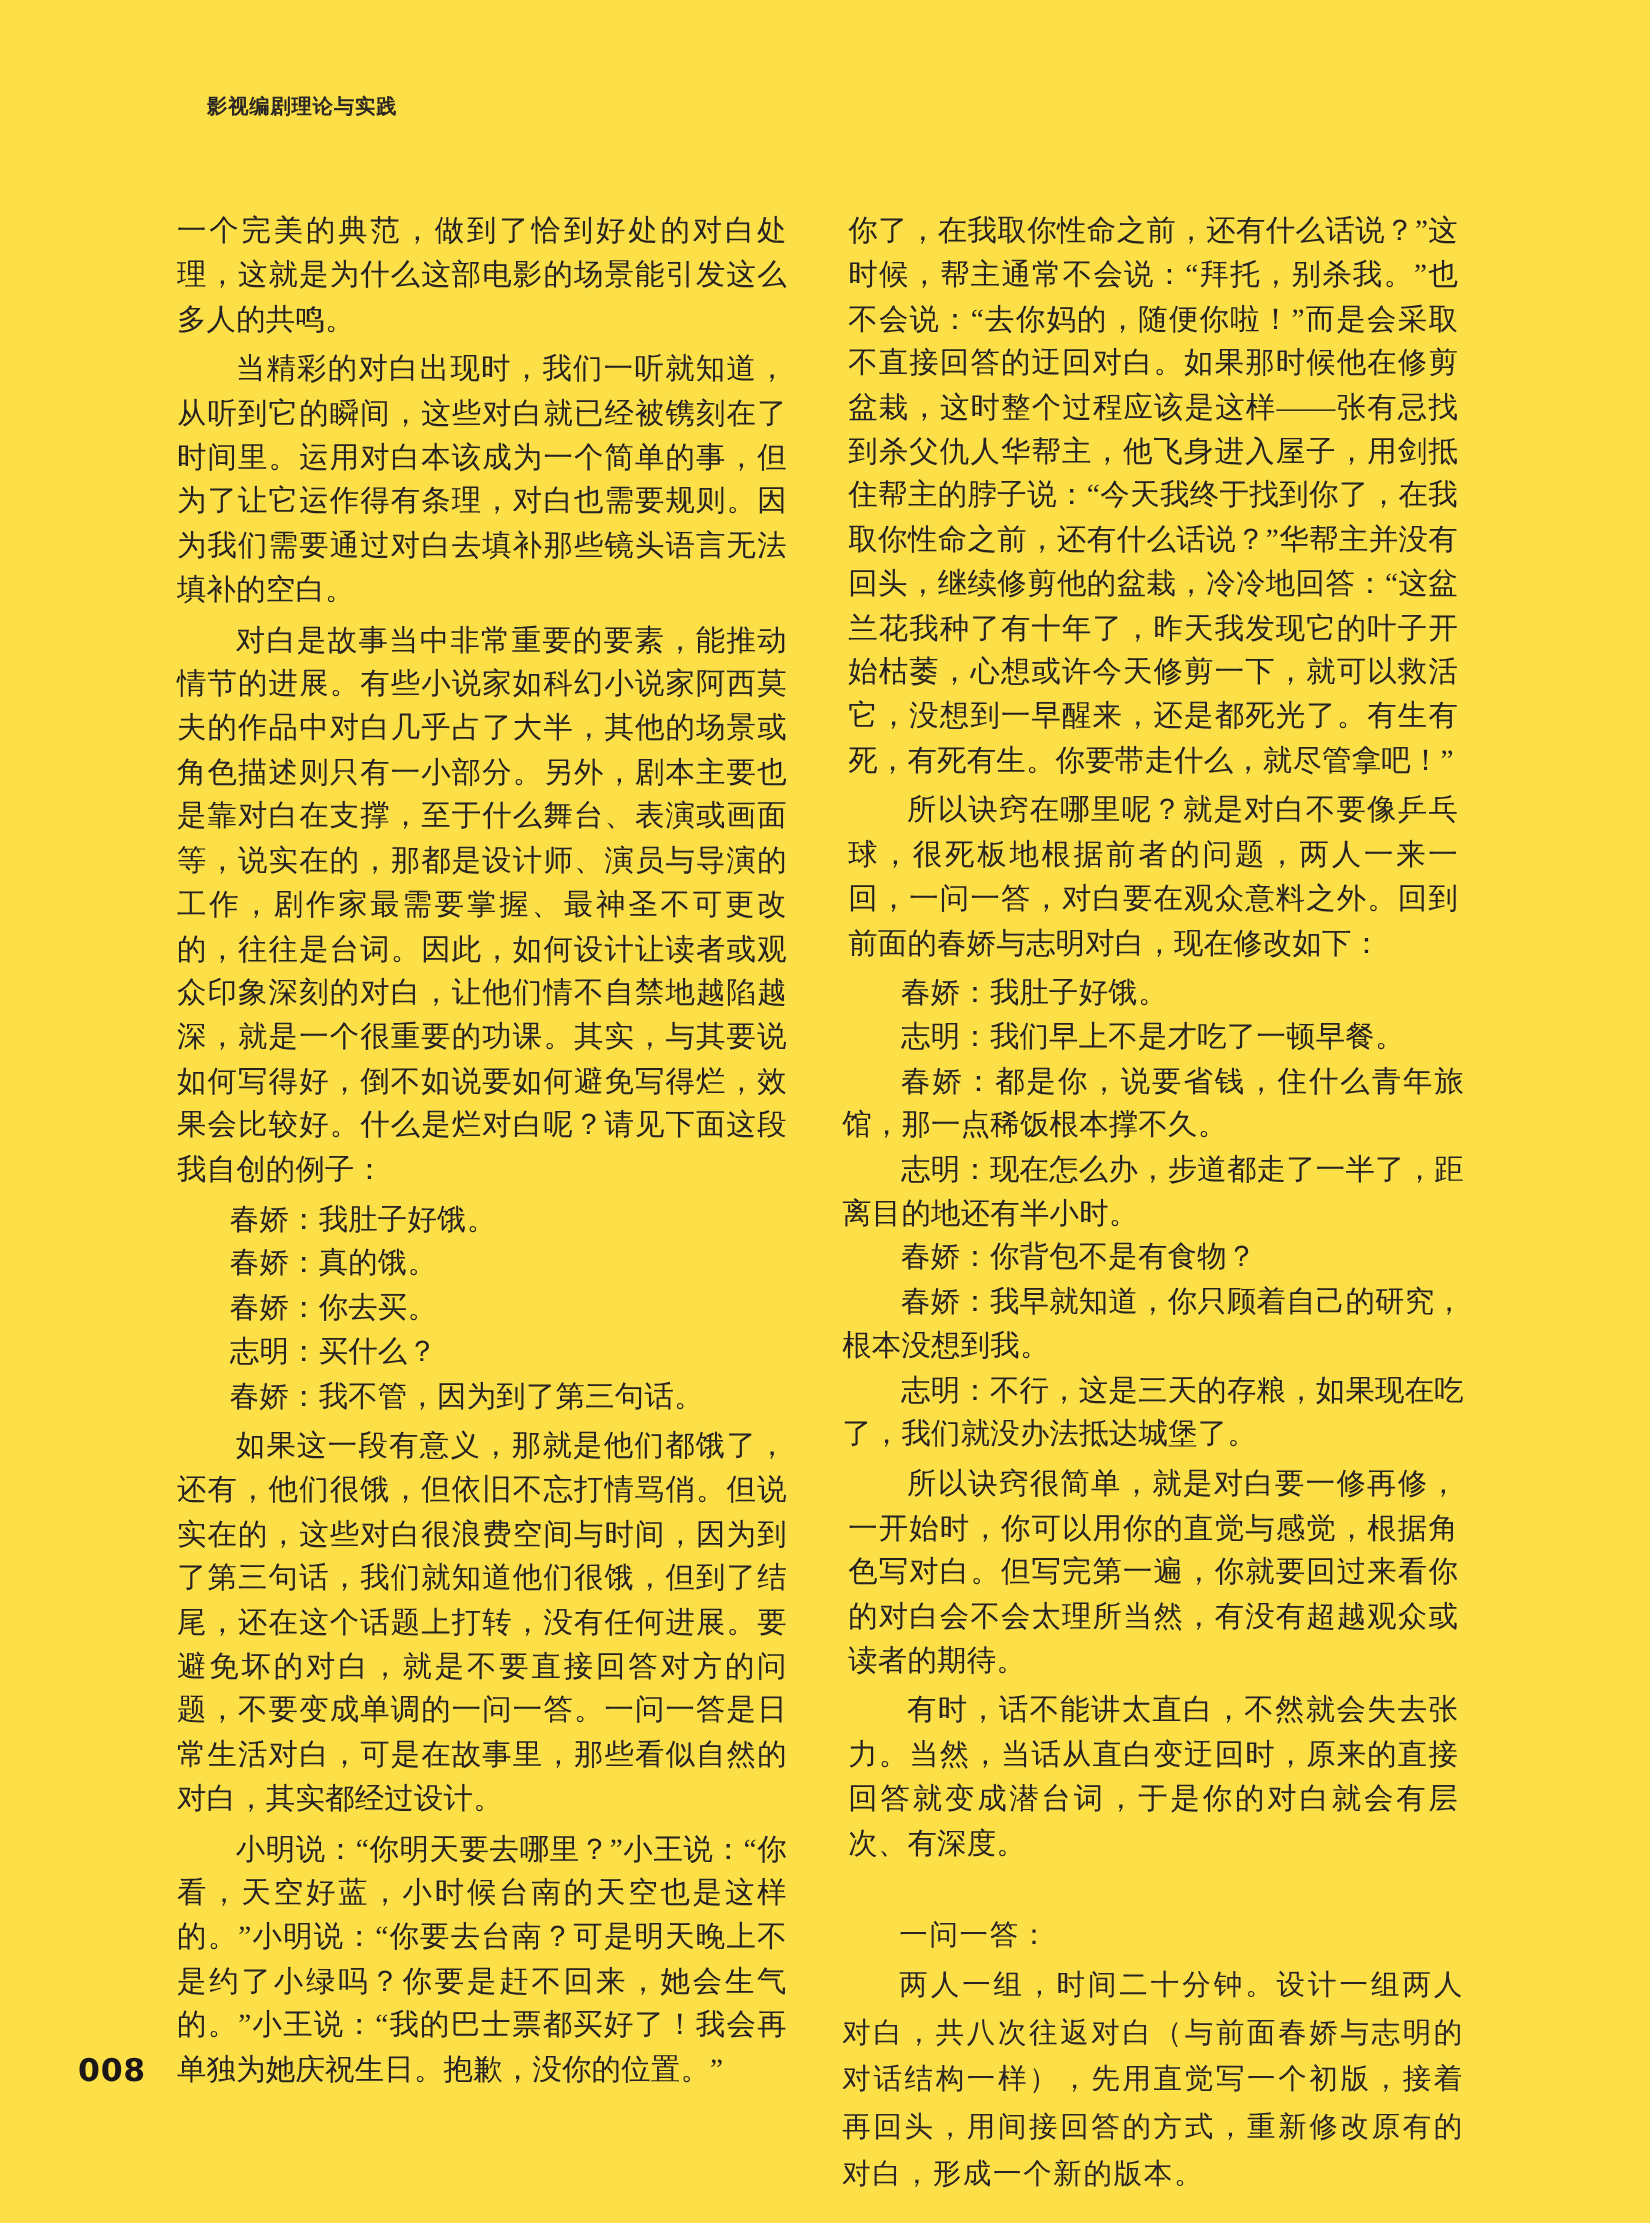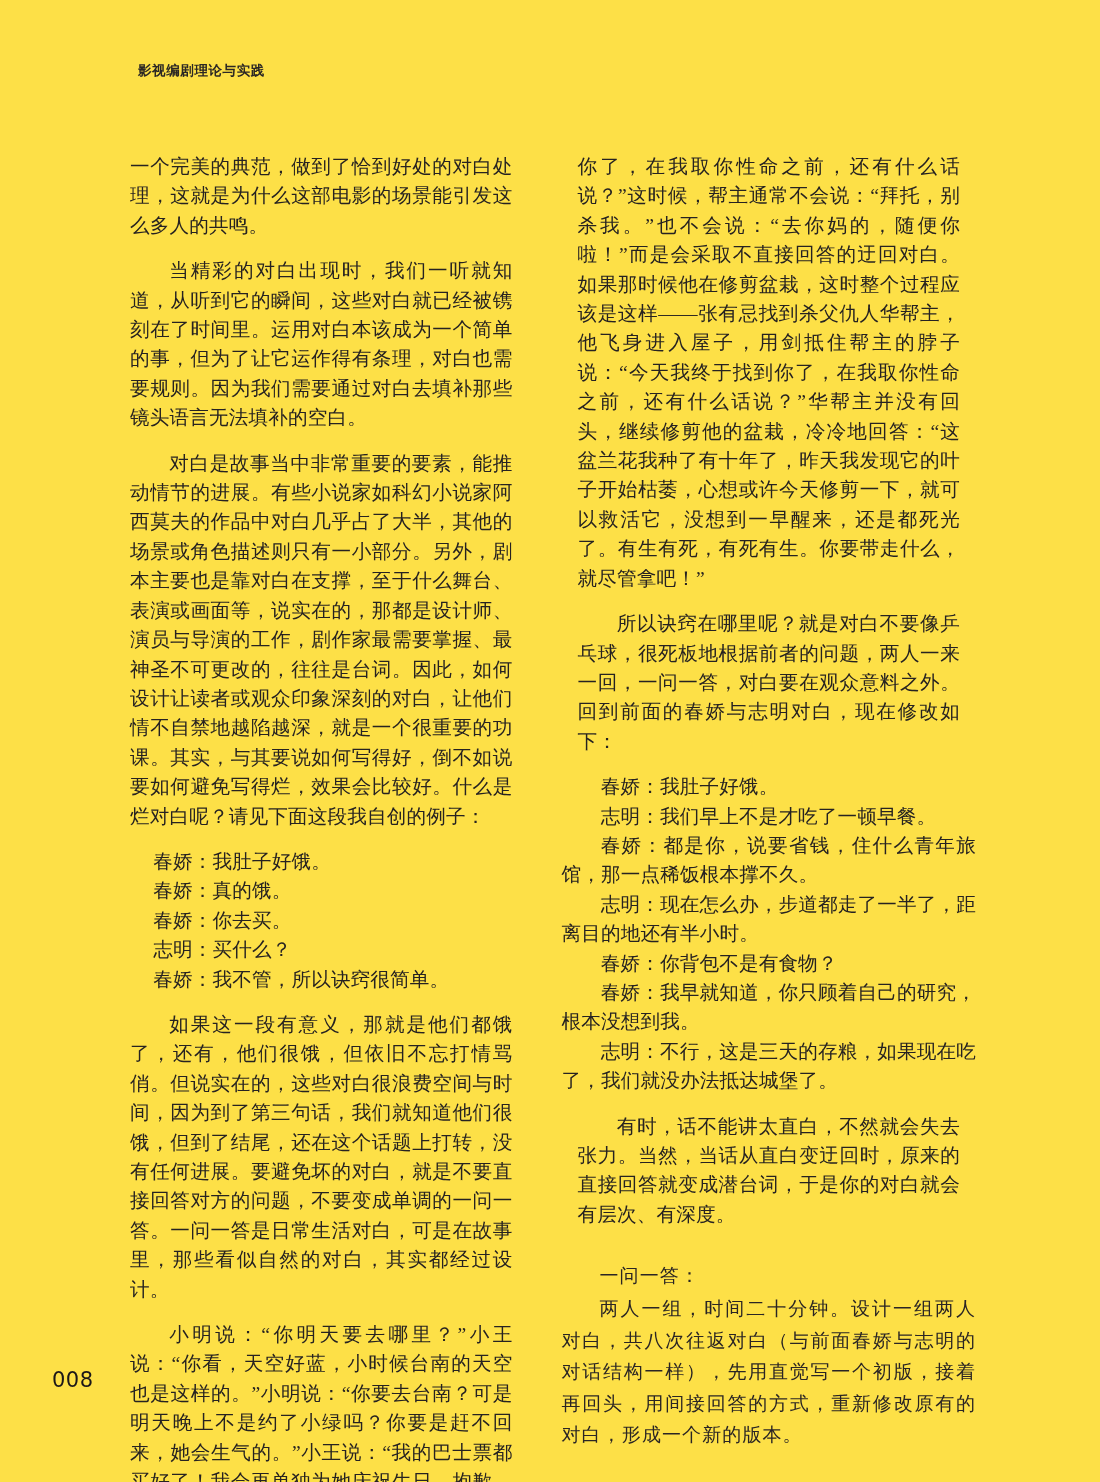--- a/index.html
+++ b/index.html
@@ -44,21 +44,21 @@
   .column {
     width: 416px;
   }
 
   
   .p {
     font-size: 19.6px;
     line-height: 29.4px;
     text-align: justify;
     text-justify: inter-ideograph;
-    margin: 16px;
+    margin: 4px;
     letter-spacing: 0.15px;
     color: #262221;
   }
   .p.indent { text-indent: 2em; }
   .p.noindent { text-indent: 0; }
 
   
   .dlg {
     font-size: 19.6px;
     line-height: 29.4px;
@@ -97,21 +97,21 @@
     color: #2a2524;
   }
 
   
   #folio {
     position: absolute;
     left: 52px;
     top: 1368px;
     font-family: "DejaVu Sans", "Liberation Sans", sans-serif;
     font-size: 21px;
-    font-weight: 400;
+    font-weight: 700;
     letter-spacing: 0.5px;
     color: #1b1718;
   }
 </style>
 </head>
 <body>
 
 <div id="page">
 
   <div id="running-head">影视编剧理论与实践</div>
@@ -120,39 +120,40 @@
 
     <div class="column">
       <p class="p noindent">一个完美的典范，做到了恰到好处的对白处理，这就是为什么这部电影的场景能引发这么多人的共鸣。</p>
       <p class="p indent">当精彩的对白出现时，我们一听就知道，从听到它的瞬间，这些对白就已经被镌刻在了时间里。运用对白本该成为一个简单的事，但为了让它运作得有条理，对白也需要规则。因为我们需要通过对白去填补那些镜头语言无法填补的空白。</p>
       <p class="p indent">对白是故事当中非常重要的要素，能推动情节的进展。有些小说家如科幻小说家阿西莫夫的作品中对白几乎占了大半，其他的场景或角色描述则只有一小部分。另外，剧本主要也是靠对白在支撑，至于什么舞台、表演或画面等，说实在的，那都是设计师、演员与导演的工作，剧作家最需要掌握、最神圣不可更改的，往往是台词。因此，如何设计让读者或观众印象深刻的对白，让他们情不自禁地越陷越深，就是一个很重要的功课。其实，与其要说如何写得好，倒不如说要如何避免写得烂，效果会比较好。什么是烂对白呢？请见下面这段我自创的例子：</p>
 
       <p class="dlg">春娇：我肚子好饿。</p>
       <p class="dlg">春娇：真的饿。</p>
       <p class="dlg">春娇：你去买。</p>
       <p class="dlg">志明：买什么？</p>
-      <p class="dlg">春娇：我不管，所以诀窍很简单。</p>
+      <p class="dlg">春娇：我不管，因为到了第三句话。</p>
 
       <p class="p indent">如果这一段有意义，那就是他们都饿了，还有，他们很饿，但依旧不忘打情骂俏。但说实在的，这些对白很浪费空间与时间，因为到了第三句话，我们就知道他们很饿，但到了结尾，还在这个话题上打转，没有任何进展。要避免坏的对白，就是不要直接回答对方的问题，不要变成单调的一问一答。一问一答是日常生活对白，可是在故事里，那些看似自然的对白，其实都经过设计。</p>
       <p class="p indent">小明说：“你明天要去哪里？”小王说：“你看，天空好蓝，小时候台南的天空也是这样的。”小明说：“你要去台南？可是明天晚上不是约了小绿吗？你要是赶不回来，她会生气的。”小王说：“我的巴士票都买好了！我会再单独为她庆祝生日。抱歉，没你的位置。”</p>
 
     </div>
 
     <div class="column">
       <p class="p noindent">你了，在我取你性命之前，还有什么话说？”这时候，帮主通常不会说：“拜托，别杀我。”也不会说：“去你妈的，随便你啦！”而是会采取不直接回答的迂回对白。如果那时候他在修剪盆栽，这时整个过程应该是这样——张有忌找到杀父仇人华帮主，他飞身进入屋子，用剑抵住帮主的脖子说：“今天我终于找到你了，在我取你性命之前，还有什么话说？”华帮主并没有回头，继续修剪他的盆栽，冷冷地回答：“这盆兰花我种了有十年了，昨天我发现它的叶子开始枯萎，心想或许今天修剪一下，就可以救活它，没想到一早醒来，还是都死光了。有生有死，有死有生。你要带走什么，就尽管拿吧！”</p>
       <p class="p indent">所以诀窍在哪里呢？就是对白不要像乒乓球，很死板地根据前者的问题，两人一来一回，一问一答，对白要在观众意料之外。回到前面的春娇与志明对白，现在修改如下：</p>
 
       <p class="dlg">春娇：我肚子好饿。</p>
       <p class="dlg">志明：我们早上不是才吃了一顿早餐。</p>
       <p class="dlg wrap">春娇：都是你，说要省钱，住什么青年旅馆，那一点稀饭根本撑不久。</p>
       <p class="dlg wrap">志明：现在怎么办，步道都走了一半了，距离目的地还有半小时。</p>
       <p class="dlg">春娇：你背包不是有食物？</p>
       <p class="dlg wrap">春娇：我早就知道，你只顾着自己的研究，根本没想到我。</p>
       <p class="dlg wrap">志明：不行，这是三天的存粮，如果现在吃了，我们就没办法抵达城堡了。</p>
 
+      <p class="p indent">所以诀窍很简单，就是对白要一修再修，一开始时，你可以用你的直觉与感觉，根据角色写对白。但写完第一遍，你就要回过来看你的对白会不会太理所当然，有没有超越观众或读者的期待。</p>
       <p class="p indent">有时，话不能讲太直白，不然就会失去张力。当然，当话从直白变迂回时，原来的直接回答就变成潜台词，于是你的对白就会有层次、有深度。</p>
 
       <div id="homework">
         <p class="hw-title">一问一答：</p>
         <p class="hw-body">两人一组，时间二十分钟。设计一组两人对白，共八次往返对白（与前面春娇与志明的对话结构一样），先用直觉写一个初版，接着再回头，用间接回答的方式，重新修改原有的对白，形成一个新的版本。</p>
       </div>
     </div>
 
   </div>
 

